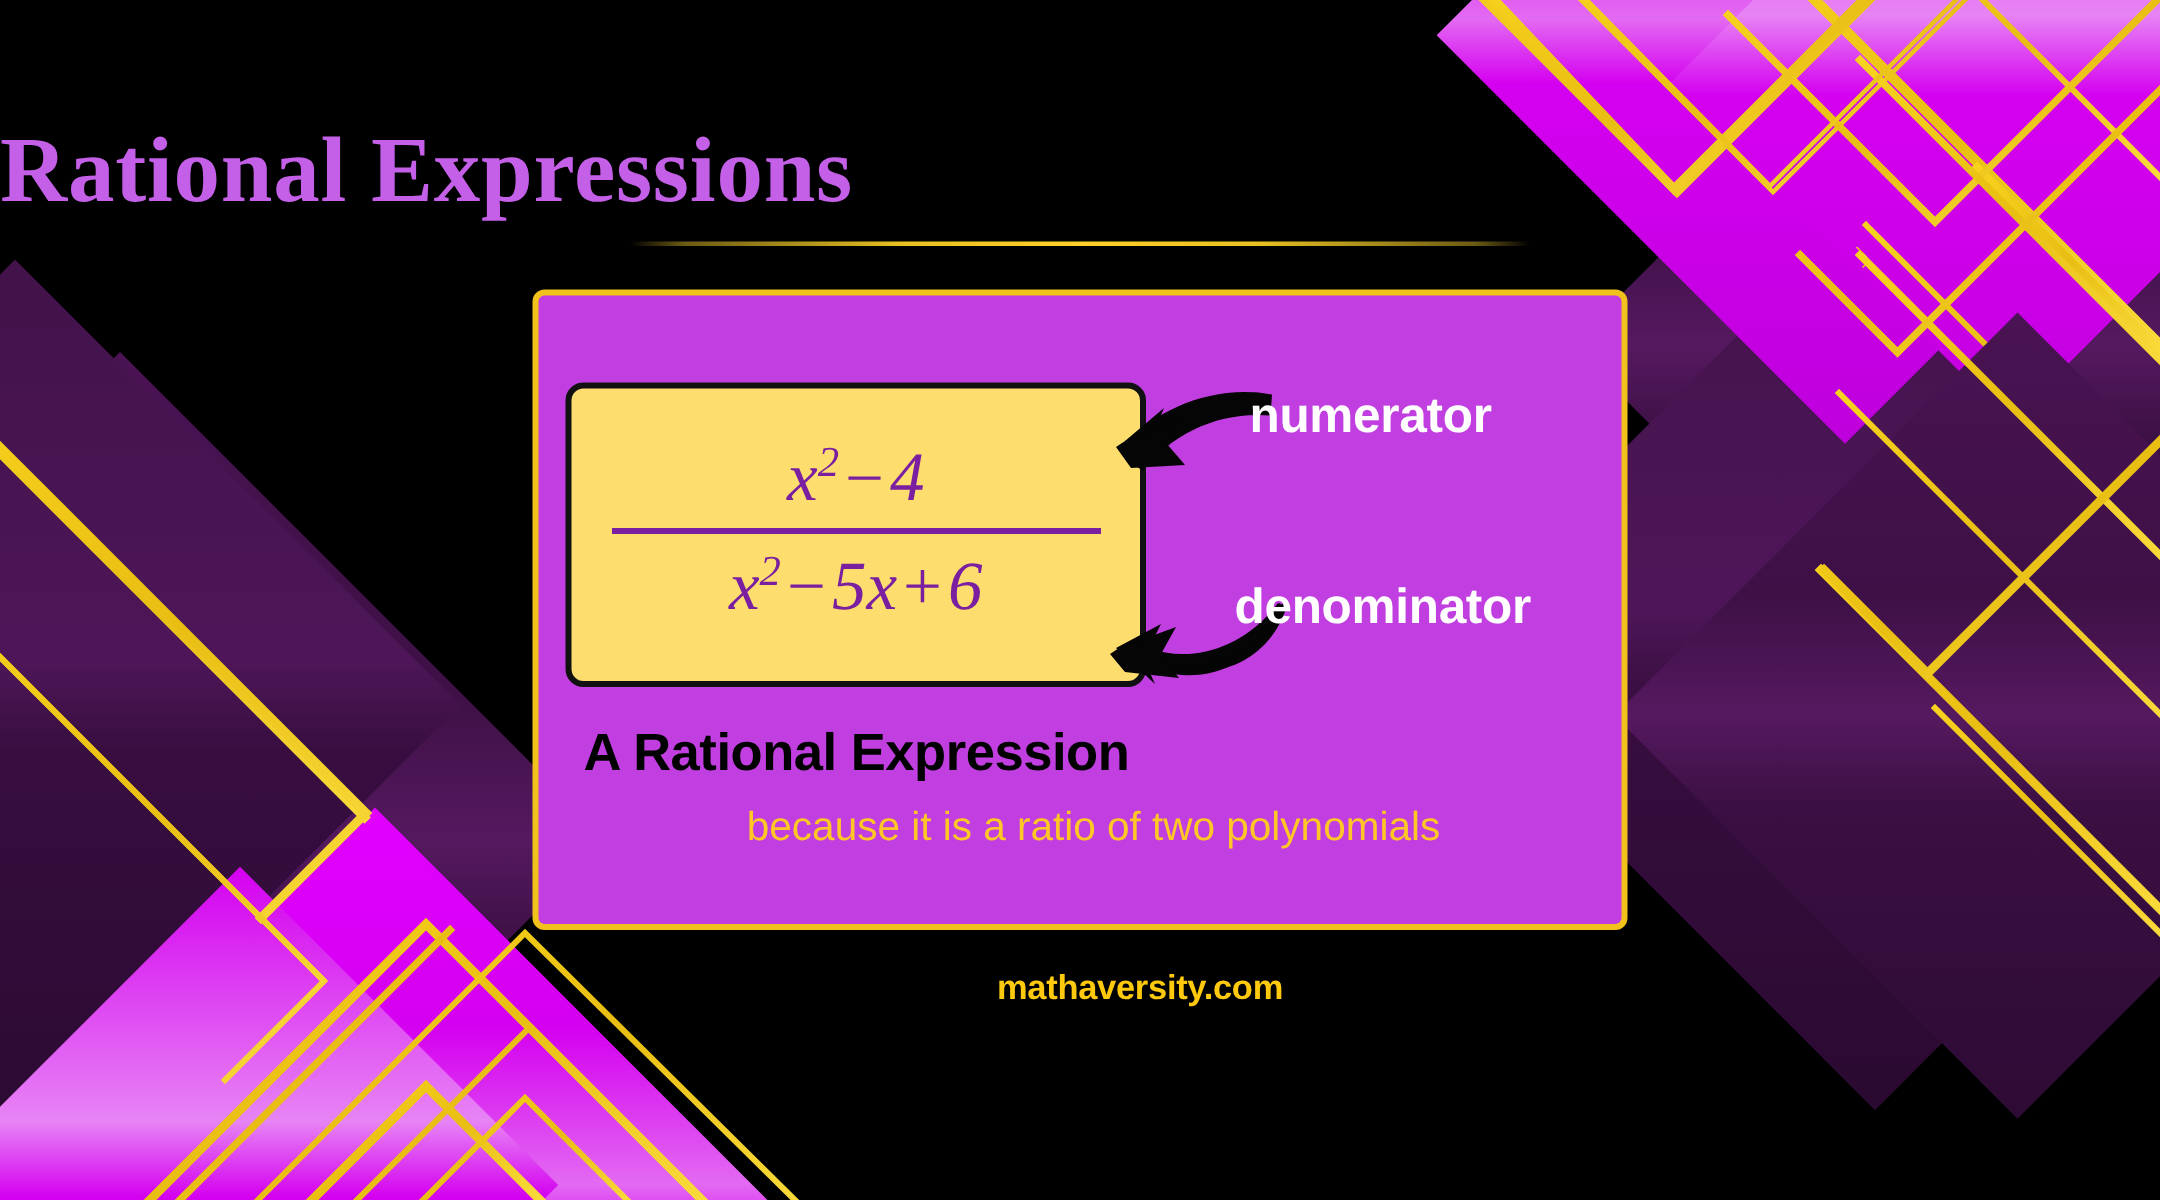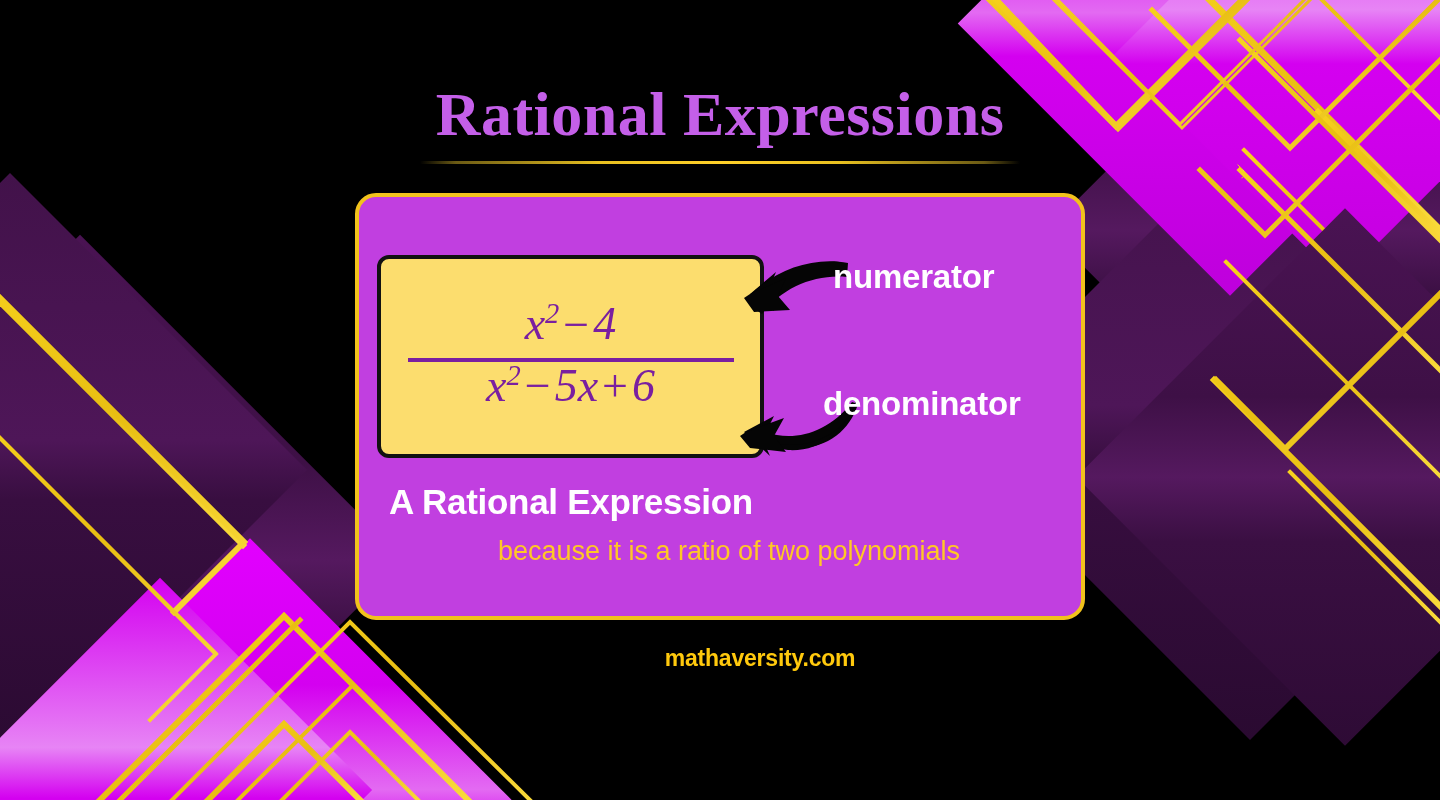--- a/index.html
+++ b/index.html
@@ -8,75 +8,75 @@
     width:1440px; height:800px; position:relative; overflow:hidden;
     font-family:"Liberation Sans", sans-serif; background:#000;
   }
   #stage { position:absolute; inset:0; width:1440px; height:800px; overflow:hidden; background:#000; }
 
   
   .bg-layer { position:absolute; inset:0; width:1440px; height:800px; }
 
   
   .title-wrap {
-    position:absolute; top:82px; left:0; width:1440px; text-align:center;
+    position:absolute; top:82px; left:0; width:1440px; text-align:left;
     z-index:12;
     text-decoration:underline;
   }
   .title {
     font-family:"Liberation Serif", "DejaVu Serif", serif;
     font-size:62px; font-weight:700; letter-spacing:.5px;
     color:#C45FE8; line-height:1.05;
   }
   .title-rule {
     margin:14px auto 0; width:600px; height:3px; border-radius:2px;
     background:linear-gradient(90deg, rgba(0,0,0,0) 0%, #6b5a14 6%, #E8C020 30%, #FFD029 50%, #E8C020 70%, #6b5a14 94%, rgba(0,0,0,0) 100%);
   }
 
   
   .card {
     position:absolute; left:355px; top:193px; width:730px; height:427px;
-    background:#C13FE0; border:4px solid #F2C21C; border-radius:21px;
+    background:#C13FE0; border:4px solid #F2C21C; border-radius:8px;
     z-index:10;
   }
   .formula-box {
     position:absolute; left:18px; top:58px; width:387px; height:203px;
     background:#FCDD6E; border:4px solid #111; border-radius:12px;
     display:flex; align-items:center; justify-content:center;
     z-index:11;
   }
   .frac {
     font-family:"Liberation Serif","DejaVu Serif", serif;
     color:#7A1FA0; text-align:center; line-height:1;
     transform:translateY(-2px);
   }
   .frac .num, .frac .den {
     font-size:46px; font-style:italic; white-space:nowrap;
     padding:0 6px;
   }
   .frac .num { padding-bottom:10px; }
-  .frac .den { padding-top:0;text-align:center; }
+  .frac .den { padding-top:12px;text-align:center; }
   .frac .bar { height:4px; background:#7A1FA0; width:326px; margin:0 auto; }
   .frac sup { font-size:0.62em; vertical-align:super; font-style:italic; }
   .op { font-style:normal; padding:0 4px; }
 
   .callout {
     position:absolute; color:#FFFFFF; font-weight:700; font-size:33px;
     letter-spacing:-0.2px; white-space:nowrap; z-index:13;
   }
   .callout.num-label { left:833px; top:258px; }
   .callout.den-label { left:823px; top:385px; }
 
   .arrow-svg { position:absolute; z-index:12; }
   #arrow-num { left:690px; top:258px; }
   #arrow-den { left:700px; top:390px; }
 
   .card-caption {
     position:absolute; left:30px; top:285px; width:670px;
-    color:#ffffff; font-size:35px; font-weight:700; letter-spacing:-0.3px;
+    color:#000000; font-size:35px; font-weight:700; letter-spacing:-0.3px;
   }
   .card-sub {
     position:absolute; left:80px; top:337px; width:580px; text-align:center;
     color:#FFC726; font-size:27px; font-weight:400; line-height:1.28;
   }
 
   .footer {
     position:absolute; left:0; top:645px; width:1440px; text-align:center;
     color:#FFC90D; font-size:23px; font-weight:700; letter-spacing:-0.2px;
     z-index:12;

